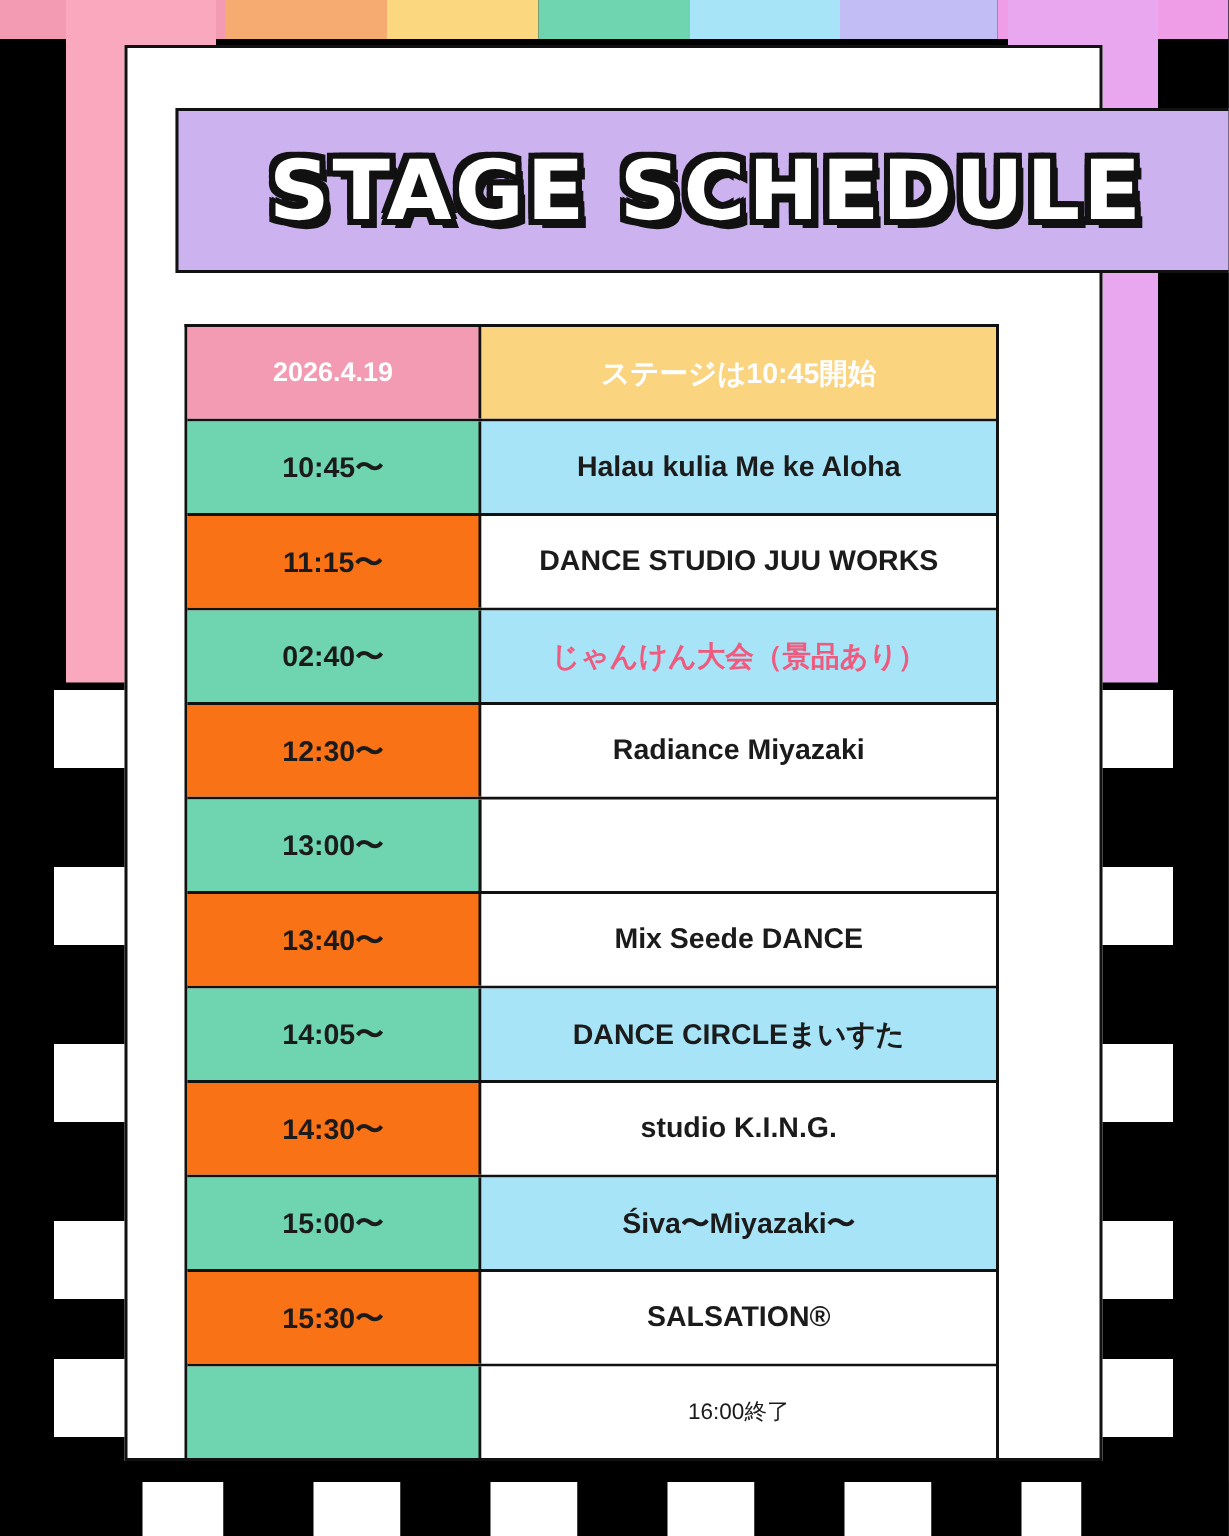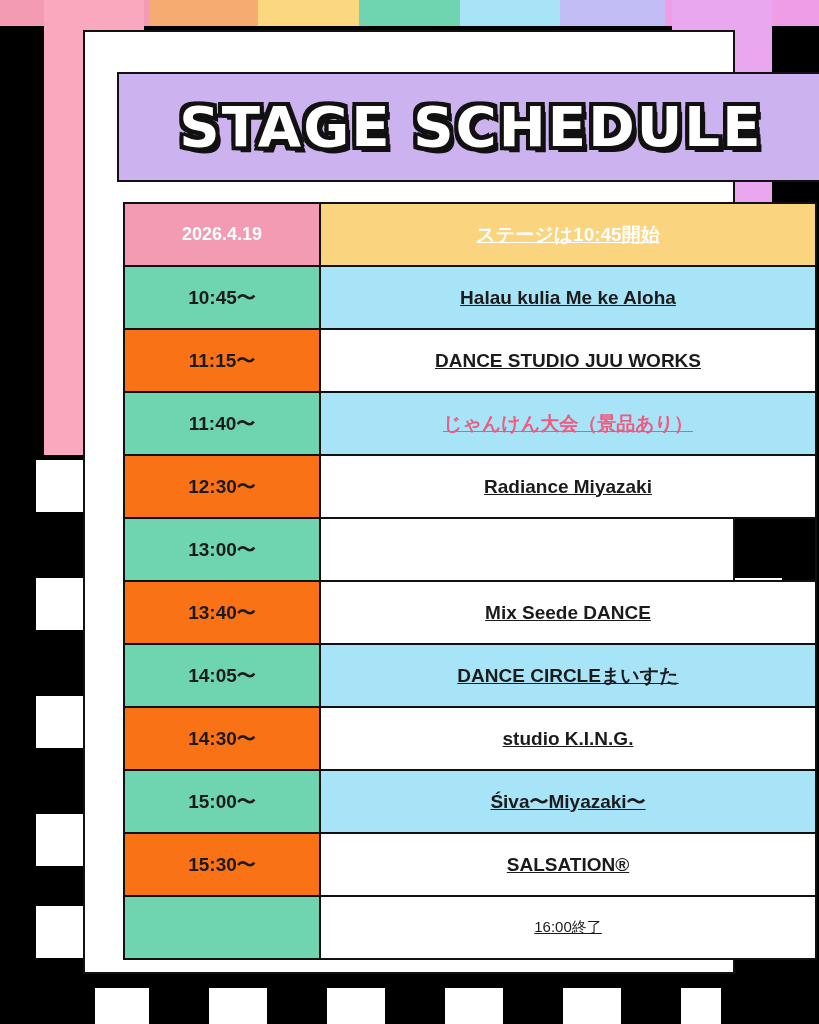--- a/index.html
+++ b/index.html
@@ -108,22 +108,22 @@
       0 -4px 0 #111, 0 4px 0 #111, -4px 0 0 #111, 4px 0 0 #111,
       5px 6px 0 #111;
     white-space: nowrap;
     transform: scaleX(1.02);
   }
 
   
   .table {
     position: absolute;
     left: 38px;
-    top: 170px;
-    width: 694px;
+    top: 184px;
+    width: 543px;
     border: 2px solid #111;
     border-bottom: none;
     box-sizing: border-box;
   }
   .row {
     display: flex;
     height: 63px;
     border-bottom: 2px solid #111;
     box-sizing: border-box;
   }
@@ -143,21 +143,20 @@
     flex: 1 1 auto;
     box-sizing: border-box;
     display: flex;
     align-items: center;
     justify-content: center;
     font-weight: bold;
     font-size: 19px;
     color: #1b1b1b;
     text-align: center;
     padding: 16px 6px;
-    text-decoration: underline;
   }
   .header-row .cell-time {
     background: #f49bb4;
     color: #ffffff;
     font-size: 18px;
     font-weight: bold;
   }
   .header-row .cell-title {
     background: #fbd47f;
     color: #ffffff;
@@ -234,21 +233,21 @@
         <div class="cell-time t-green">10:45〜</div>
         <div class="cell-title t-blue">Halau kulia Me ke  Aloha</div>
       </div>
 
       <div class="row">
         <div class="cell-time t-yellow">11:15〜</div>
         <div class="cell-title t-white">DANCE STUDIO JUU WORKS</div>
       </div>
 
       <div class="row">
-        <div class="cell-time t-green">11:40〜</div>
+        <div class="cell-time t-green">02:40〜</div>
         <div class="cell-title t-blue title-pink">じゃんけん大会（景品あり）</div>
       </div>
 
       <div class="row">
         <div class="cell-time t-yellow">12:30〜</div>
         <div class="cell-title t-white">Radiance  Miyazaki</div>
       </div>
 
       <div class="row">
         <div class="cell-time t-green">13:00〜</div>

